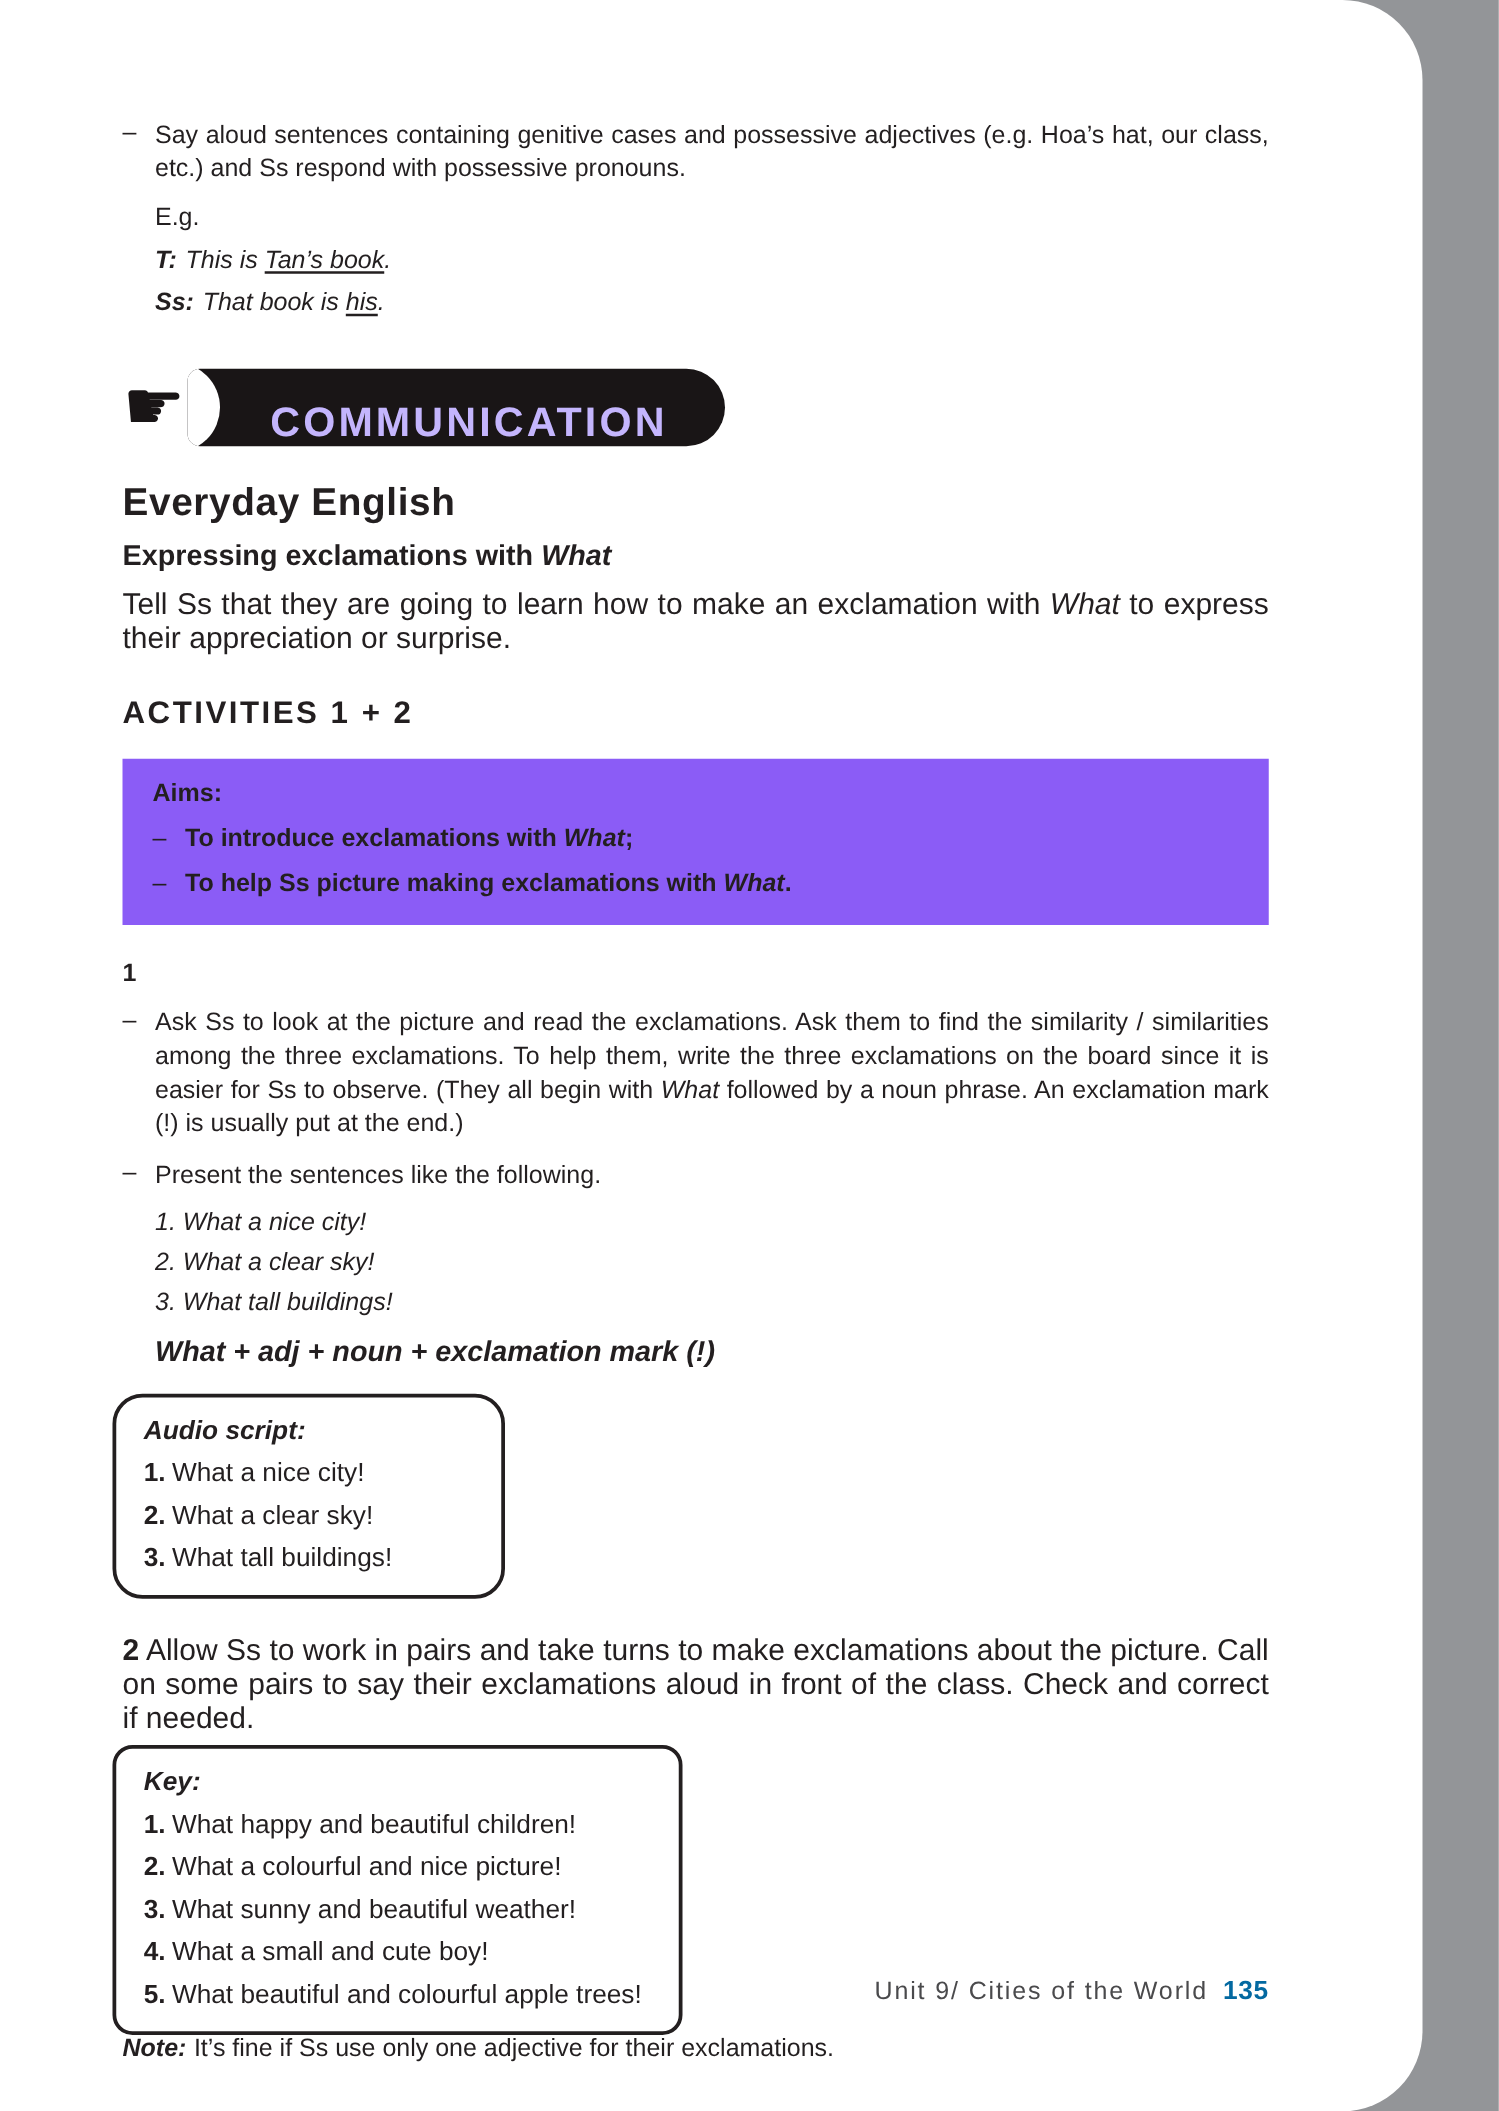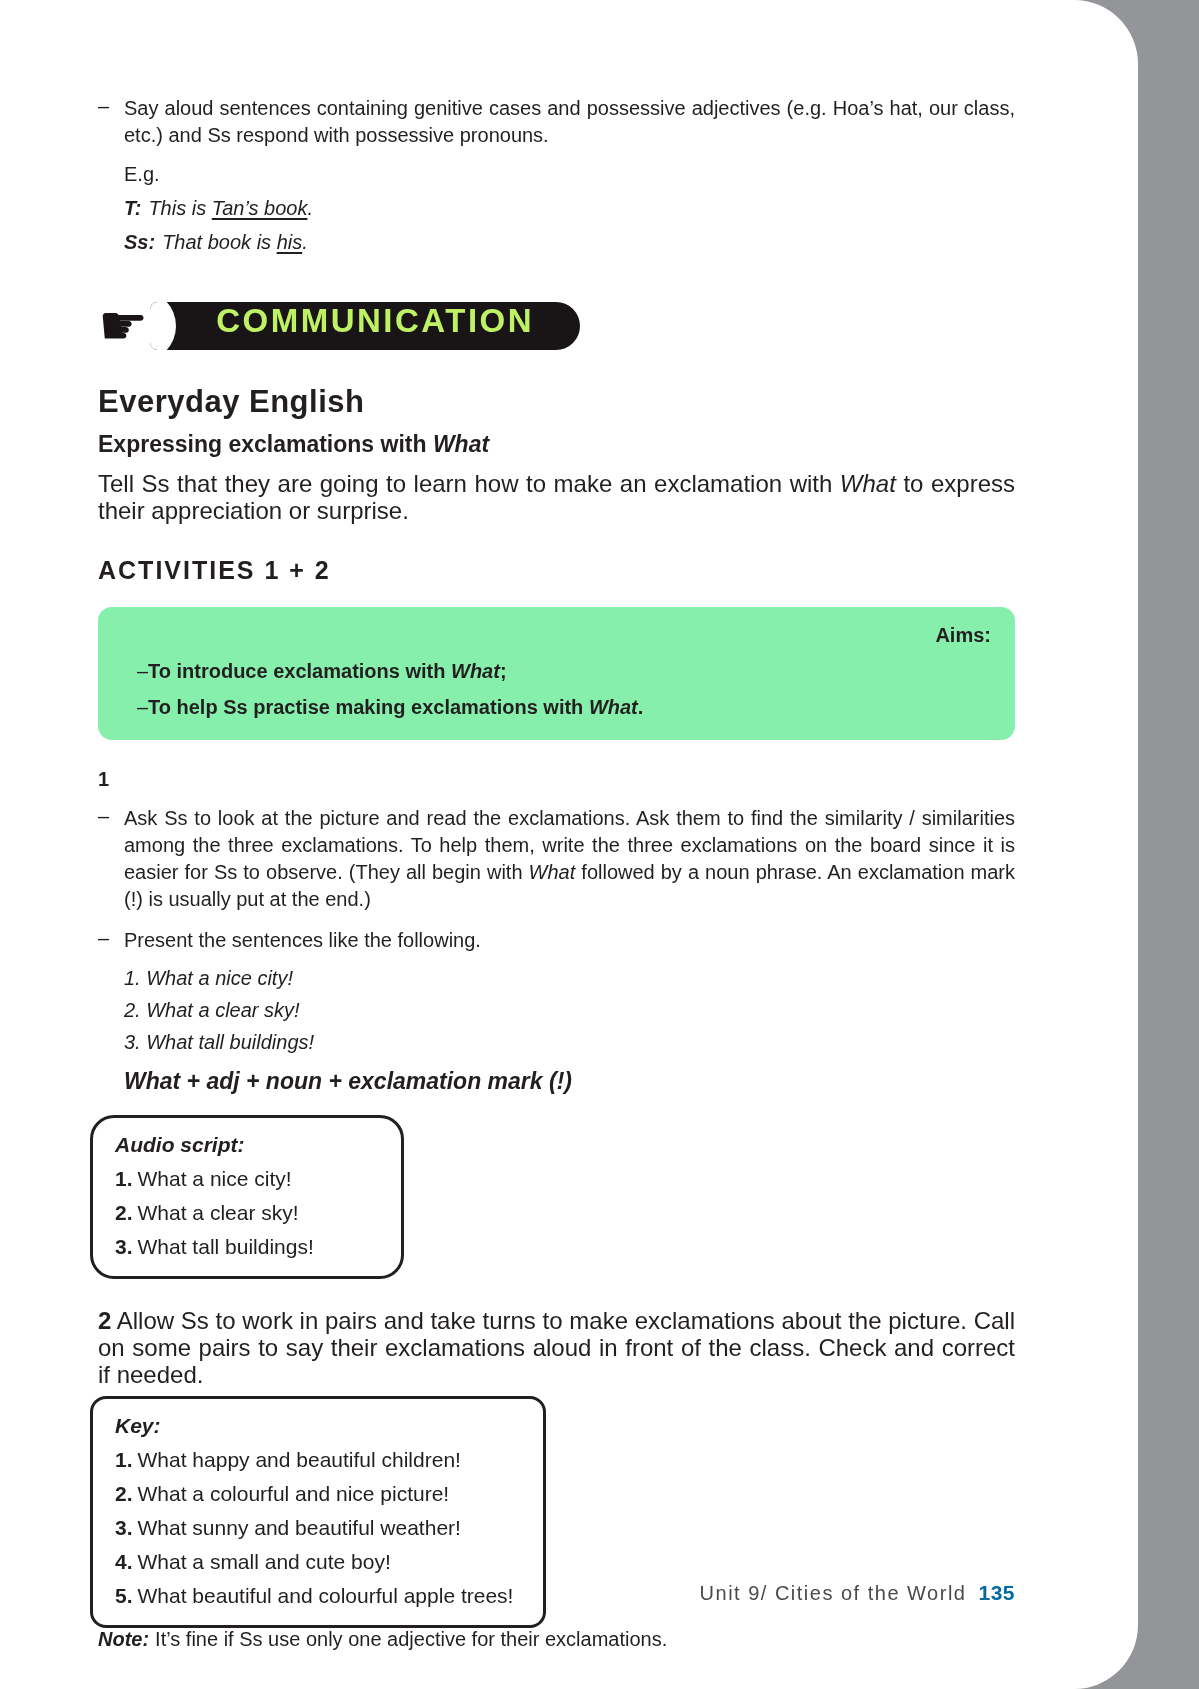--- a/index.html
+++ b/index.html
@@ -26,40 +26,40 @@
   .dialog .dlabel{font-weight:bold;margin-right:7px;}
   .u{text-decoration:underline;text-underline-offset:3px;}
   
   .banner-row{display:flex;align-items:center;margin-top:40px;height:64px;}
   .hand{
     font-family:"DejaVu Sans",sans-serif;font-size:56px;line-height:64px;
     color:#191516;margin-right:0;position:relative;z-index:2;
   }
   .banner{
     position:relative;overflow:hidden;margin-left:2px;
-    background:#191516;color:#bef264;height:48px;
+    background:#191516;color:#c4b5fd;height:62px;
     border-radius:10px 31px 31px 10px;
-    display:flex;align-items:flex-start;
+    display:flex;align-items:flex-end;
     padding:0 46px 0 66px;
     font-weight:bold;font-size:33px;letter-spacing:2.5px;
   }
   .banner::before{
     content:"";position:absolute;left:-46px;top:50%;transform:translateY(-50%);
     width:72px;height:72px;border-radius:50%;background:#ffffff;
   }
   .h-everyday{font-size:31px;font-weight:800;margin:26px 0 0;letter-spacing:.5px;}
   .h-sub{font-size:23px;font-weight:800;margin:11px 0 0;}
   .h-sub .term{font-style:italic;}
   .body-par{margin:12px 0 0;font-size:24px;line-height:27px;text-align:justify;}
   .iterm{font-style:italic;}
   .h-activities{font-size:25px;font-weight:800;letter-spacing:2px;margin:32px 0 0;}
   
   .aims{
-    background:#86efac;border-radius:14px;
-    margin:22px 0 0;padding:17px 24px 21px;box-sizing:border-box;width:100%;text-align:right;
+    background:#8b5cf6;border-radius:0;
+    margin:22px 0 0;padding:17px 24px 21px;box-sizing:border-box;width:100%;
   }
   .aims-title{font-weight:bold;font-size:20px;}
   .aims-item{display:flex;margin-top:13px;font-size:20px;font-weight:bold;}
   .aims-item .dash{width:26px;flex:none;font-weight:normal;}
   .num-label{font-weight:bold;font-size:20px;margin-top:28px;}
   .bullet-par{margin-top:14px;font-size:20px;}
   .examples{margin:8px 0 0 26px;font-size:20px;font-style:italic;line-height:32px;}
   .formula{margin:10px 0 0 26px;font-size:23px;font-weight:bold;font-style:italic;}
   
   .rbox{
@@ -119,21 +119,21 @@
     <div class="h-activities">ACTIVITIES 1 + 2</div>
 
     <div class="aims">
       <div class="aims-title">Aims:</div>
       <div class="aims-item">
         <span class="dash">–</span>
         <span><span>To introduce exclamations with </span><span class="iterm">What</span><span>;</span></span>
       </div>
       <div class="aims-item">
         <span class="dash">–</span>
-        <span><span>To help Ss practise making exclamations with </span><span class="iterm">What</span><span>.</span></span>
+        <span><span>To help Ss picture making exclamations with </span><span class="iterm">What</span><span>.</span></span>
       </div>
     </div>
 
     <div class="num-label">1</div>
 
     <div class="hang bullet-par">
       <span class="dash">–</span>
       <span class="txt"><span>Ask Ss to look at the picture and read the exclamations. Ask them to find the similarity / similarities among the three exclamations. To help them, write the three exclamations on the board since it is easier for Ss to observe. (They all begin with </span><span class="iterm">What</span><span> followed by a noun phrase. An exclamation mark (!) is usually put at the end.)</span></span>
     </div>
 

